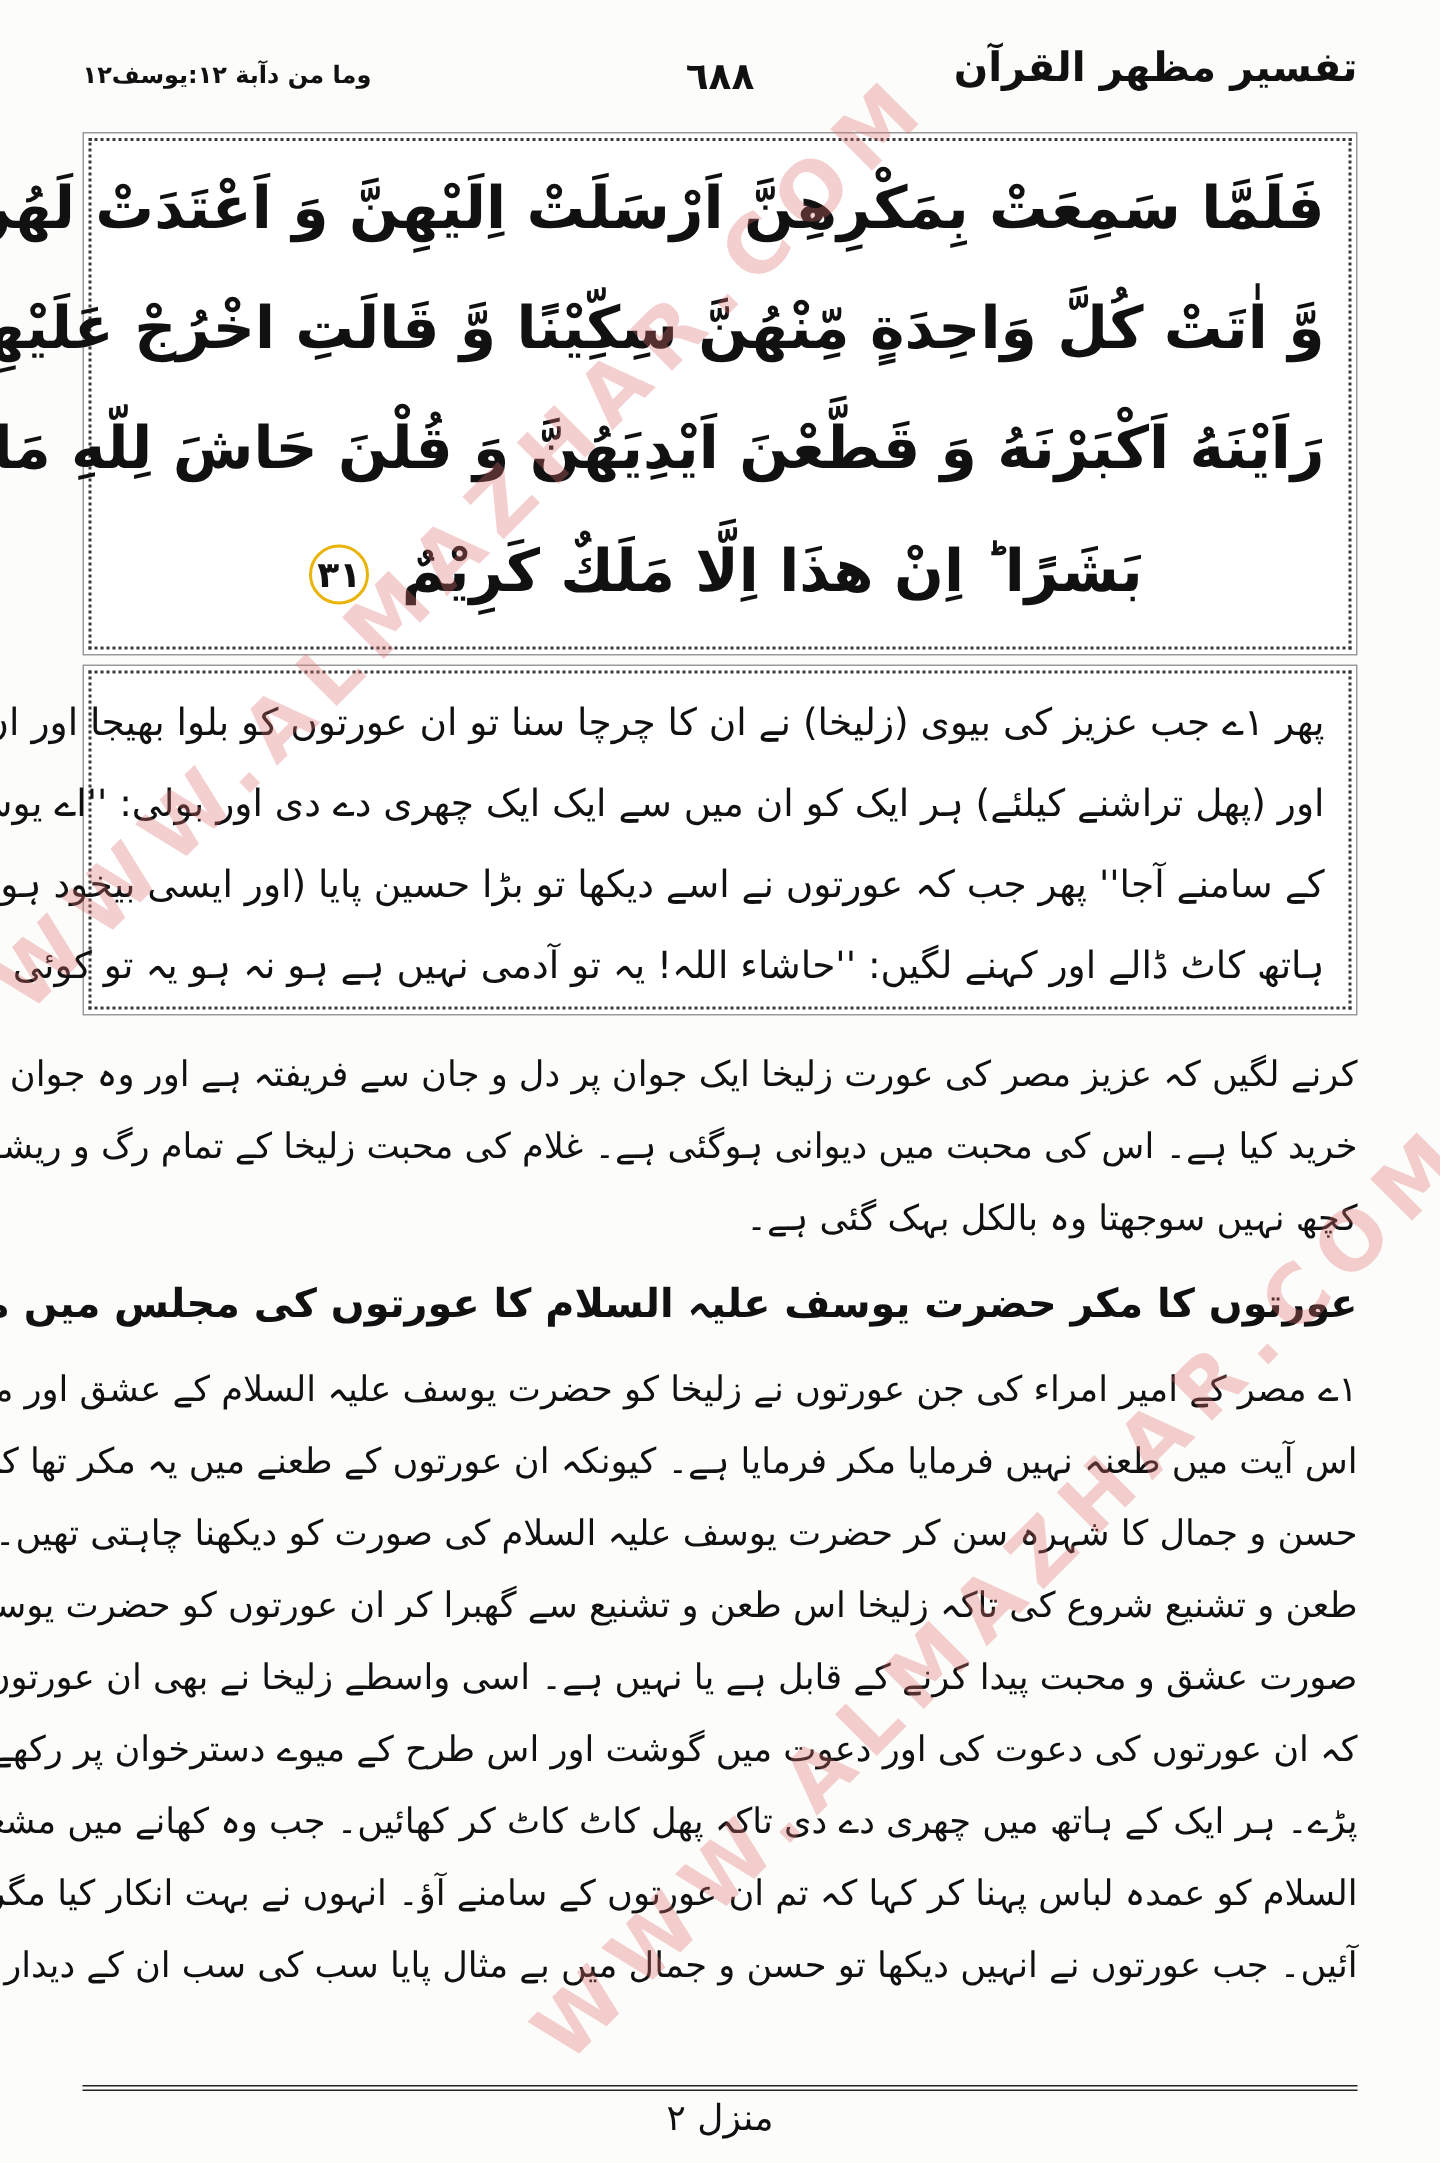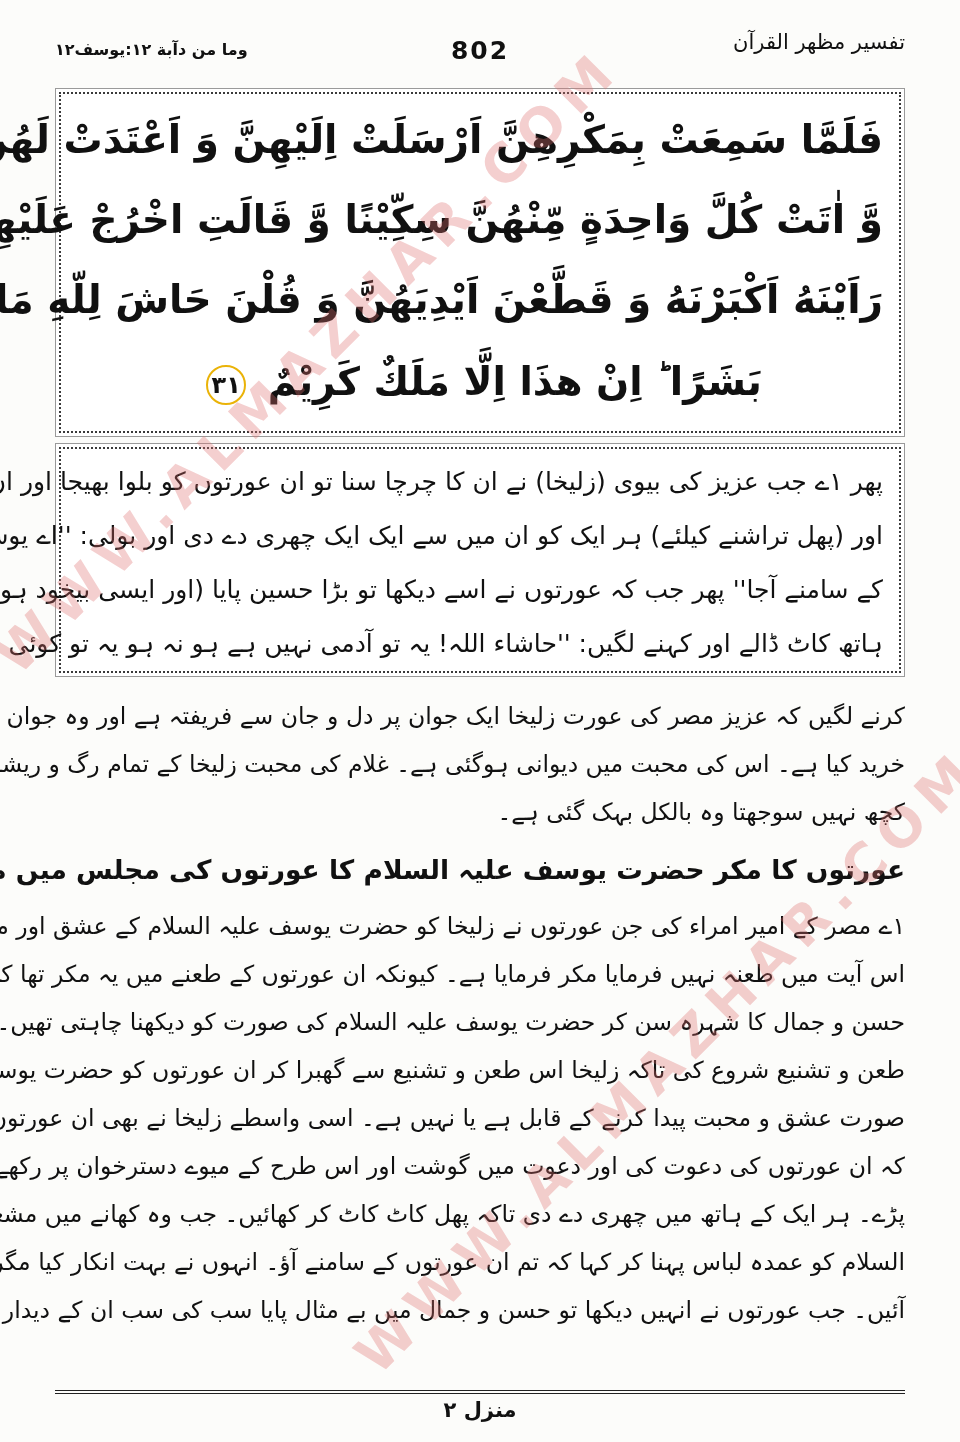--- a/index.html
+++ b/index.html
@@ -12,21 +12,21 @@
     position: relative;
     overflow: hidden;
     direction: rtl;
   }
   .page { position: absolute; inset: 0; }
 
   
   .header { position: absolute; top: 28px; left: 55px; right: 55px; height: 48px; }
   .header-title {
     position: absolute; right: 0; top: 2px;
-    font-size: 21px; font-weight: normal;
+    font-size: 27px; font-weight: bold;
   }
   .header-page-num {
     position: absolute; left: 50%; transform: translateX(-50%); top: 8px;
     font-size: 25px; font-weight: bold; letter-spacing: 2px;
   }
   .header-ref {
     position: absolute; left: 0; top: 12px;
     font-size: 16px; font-weight: bold;
   }
 
@@ -82,21 +82,21 @@
     white-space: nowrap;
   }
 
   
   .footer-rule {
     position: absolute; top: 1390px; left: 55px; width: 850px;
     border-top: 4px double #222;
   }
   .footer-manzil {
     position: absolute; top: 1398px; left: 0; width: 100%;
-    text-align: center; font-size: 21px; font-weight: bold;
+    text-align: center; font-size: 24px; font-weight: normal;
   }
 
   
   .watermark {
     position: absolute;
     font-size: 54px; font-weight: bold;
     letter-spacing: 10px;
     color: rgba(222, 110, 110, 0.33);
     transform: rotate(-45deg);
     white-space: nowrap;
@@ -111,21 +111,21 @@
 </head>
 <body>
 
 <div class="page">
 
   <div class="watermark wm-1">WWW.ALMAZHAR.COM</div>
   <div class="watermark wm-2">WWW.ALMAZHAR.COM</div>
 
   <div class="header">
     <div class="header-title">تفسير مظهر القرآن</div>
-    <div class="header-page-num">802</div>
+    <div class="header-page-num">٦٨٨</div>
     <div class="header-ref">وما من دآبة ۱۲:یوسف۱۲</div>
   </div>
 
   <div class="box quran-box">
     <div class="box-inner">
       <div class="quran-line">فَلَمَّا سَمِعَتْ بِمَكْرِهِنَّ اَرْسَلَتْ اِلَيْهِنَّ وَ اَعْتَدَتْ لَهُنَّ مُتَّكَاً</div>
       <div class="quran-line">وَّ اٰتَتْ كُلَّ وَاحِدَةٍ مِّنْهُنَّ سِكِّيْنًا وَّ قَالَتِ اخْرُجْ عَلَيْهِنَّ ۚ فَلَمَّا</div>
       <div class="quran-line">رَاَيْنَهُ اَكْبَرْنَهُ وَ قَطَّعْنَ اَيْدِيَهُنَّ وَ قُلْنَ حَاشَ لِلّهِ مَا هذَا</div>
       <div class="quran-line last">
         <span>بَشَرًا ؕ اِنْ هذَا اِلَّا مَلَكٌ كَرِيْمٌ</span>

